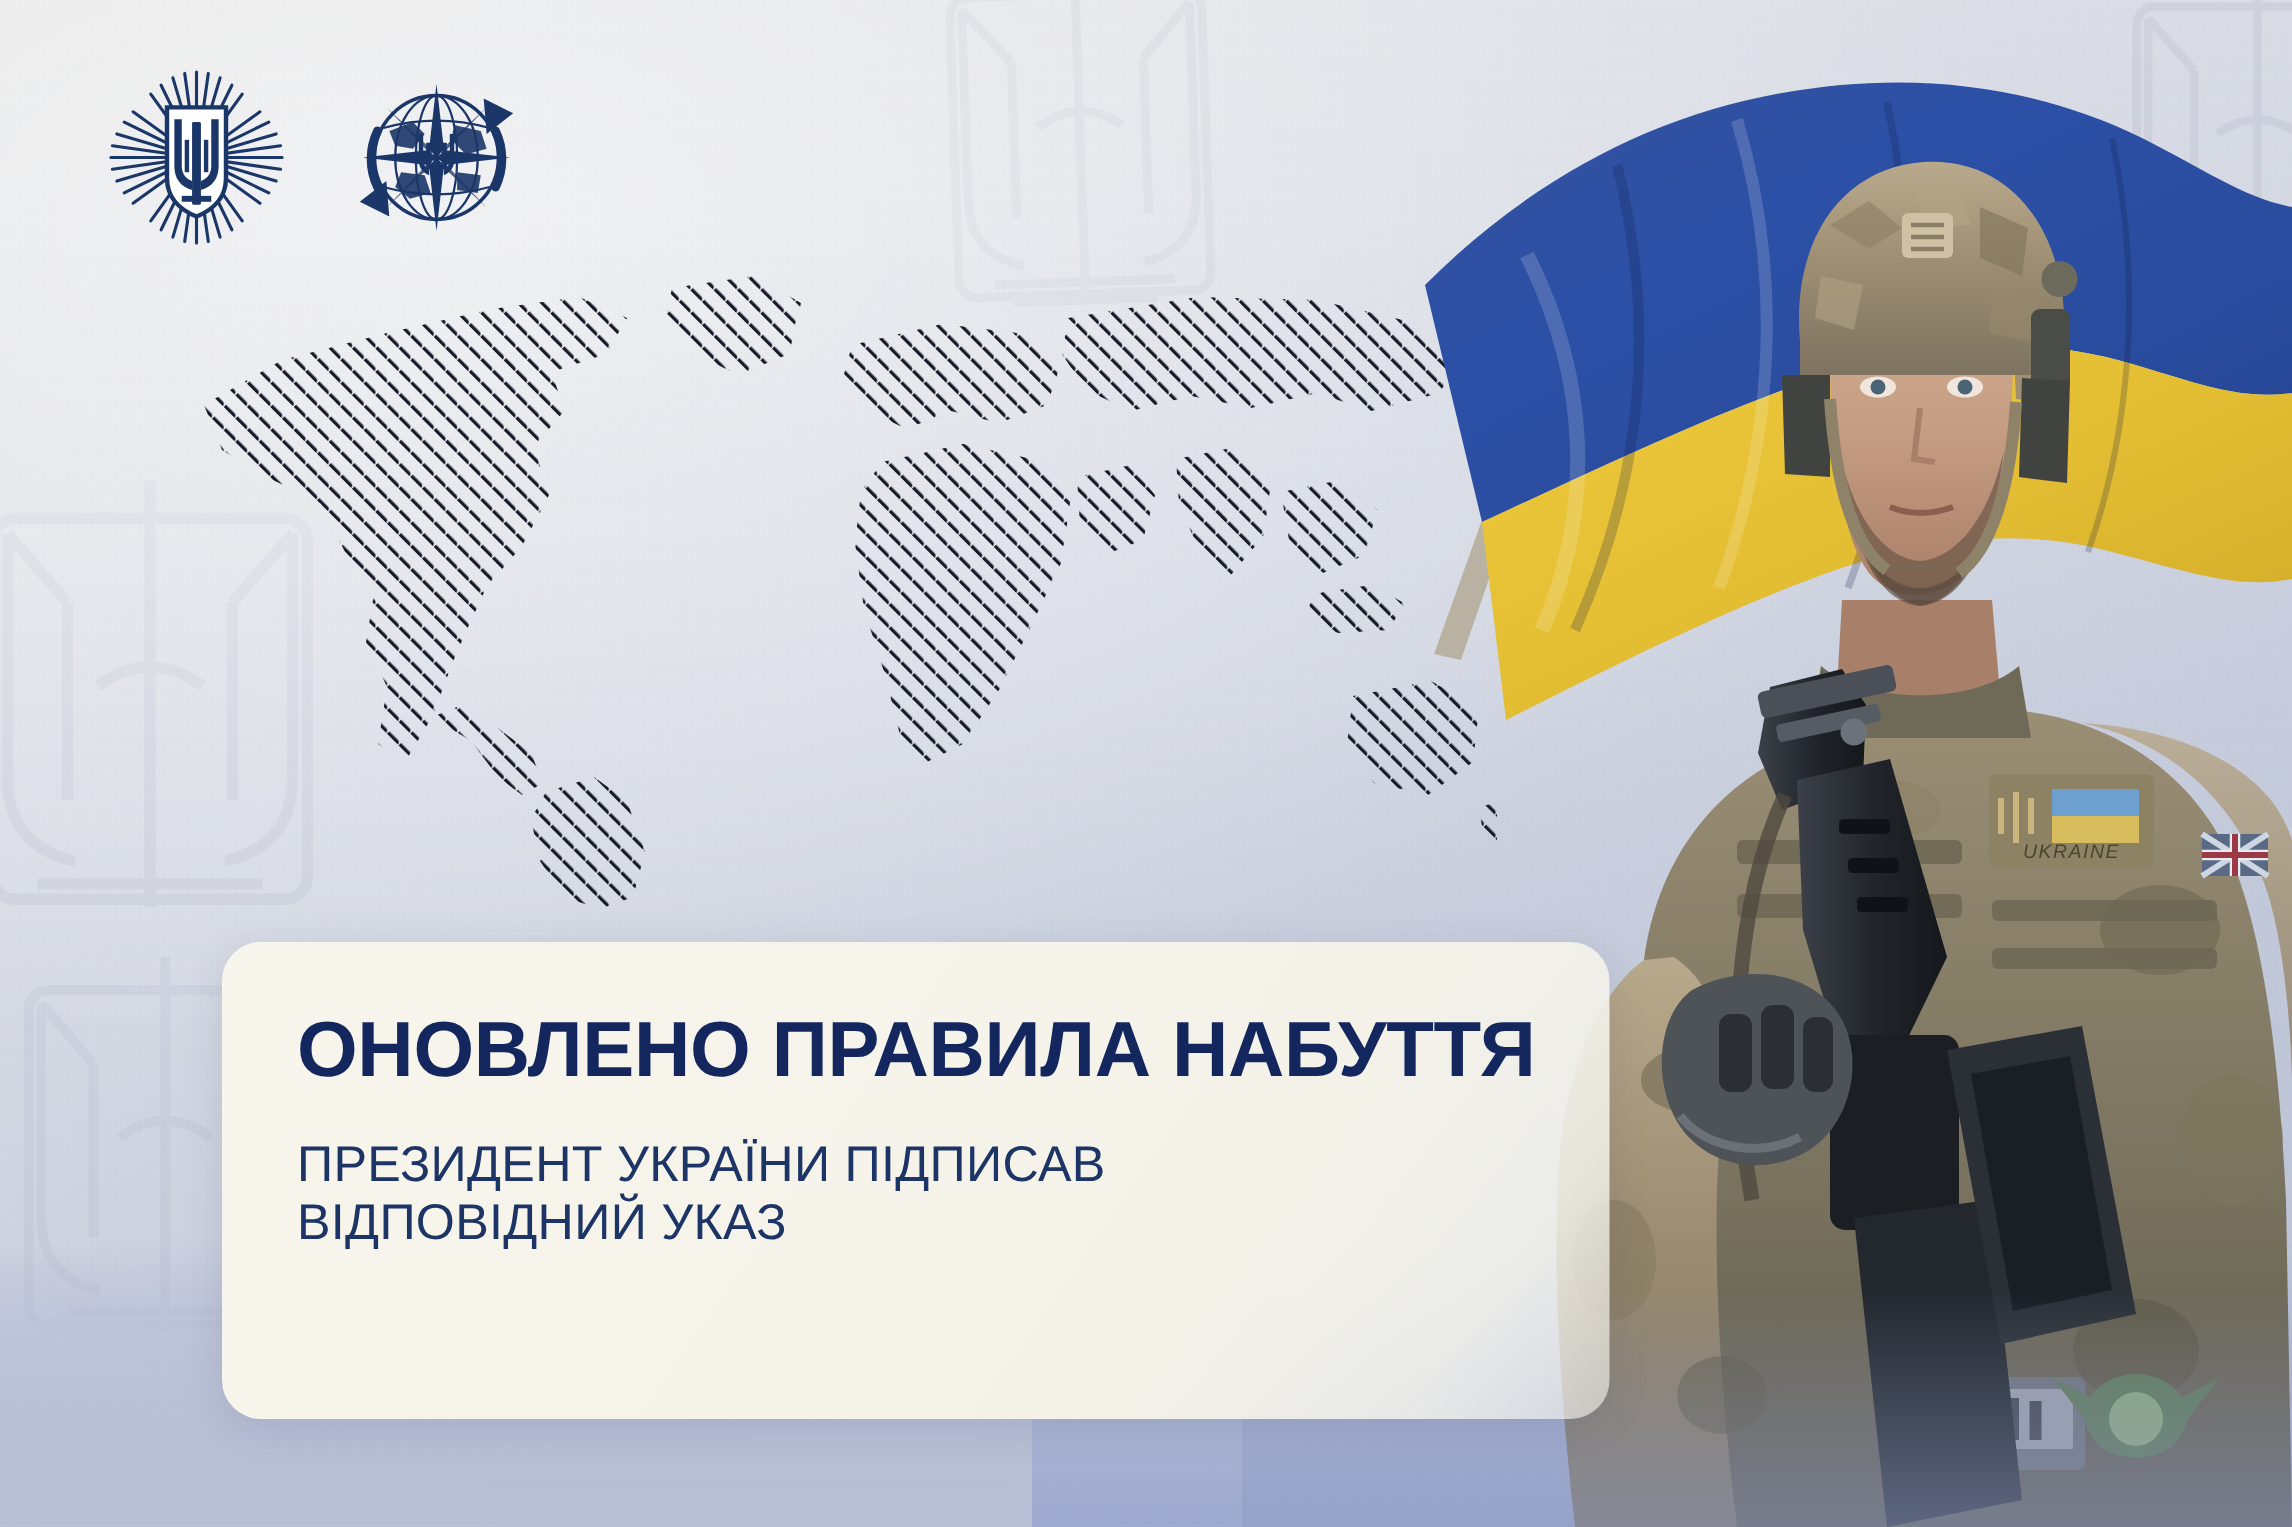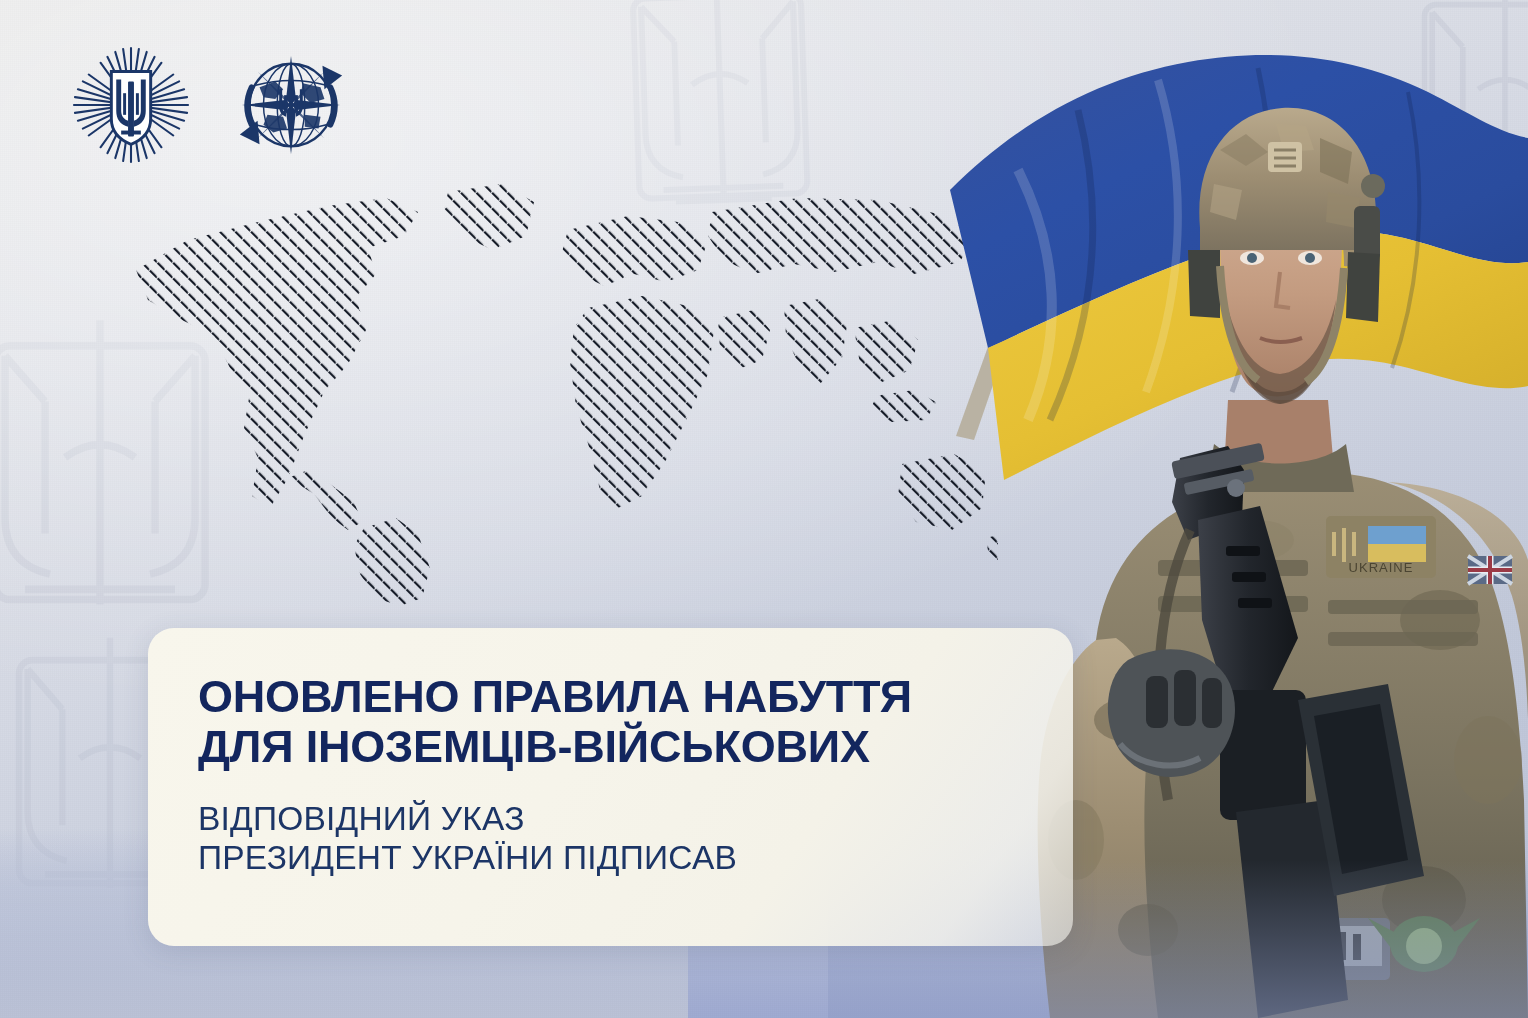--- a/index.html
+++ b/index.html
@@ -52,36 +52,37 @@
   
   .worldmap{
     position:absolute;left:118px;top:178px;width:880px;height:430px;z-index:8;
   }
   .worldmap svg{display:block;width:100%;height:100%;}
 
   
   .photo{
     position:absolute;right:0;top:0;width:700px;height:1018px;z-index:9;
     overflow:hidden;
+    font-style:italic;
   }
   .photo svg{position:absolute;inset:0;width:100%;height:100%;}
 
   
   .card{
     position:absolute;left:148px;top:628px;width:925px;height:318px;
     background:linear-gradient(125deg,#f8f6ec 0%,#f6f4ea 45%,#f4f2e8 70%,rgba(243,242,236,.86) 88%,rgba(240,240,236,.60) 100%);
     border-radius:26px;
     z-index:20;
     box-shadow:0 6px 26px rgba(70,80,110,.16);
     padding:44px 50px 36px 50px;
   }
   .card-title{
     margin:0;
     color:#13265e;
-    font-size:45px;
+    font-size:52px;
     font-weight:bold;
     line-height:1.10;
     letter-spacing:-.2px;
     text-transform:uppercase;
   }
   .card-title .ln{display:block;white-space:nowrap;}
   .card-sub{
     margin:28px 0 0 0;
     color:#1c3566;
     font-size:33.5px;
@@ -550,21 +551,20 @@
             <rect x="64" y="50" width="3" height="18"></rect>
           </g>
         </g>
       </svg>
     </div>
   </div>
 
   <div class="card">
     <h1 class="card-title">
       <span class="ln">ОНОВЛЕНО ПРАВИЛА НАБУТТЯ</span>
-      <span class="ln">ДЛЯ ІНОЗЕМЦІВ-ВІЙСЬКОВИХ</span>
     </h1>
     <p class="card-sub">
+      <span class="ln">ПРЕЗИДЕНТ УКРАЇНИ ПІДПИСАВ</span>
       <span class="ln">ВІДПОВІДНИЙ УКАЗ</span>
-      <span class="ln">ПРЕЗИДЕНТ УКРАЇНИ ПІДПИСАВ</span>
     </p>
   </div>
 
 </div>
 
 </body></html>

